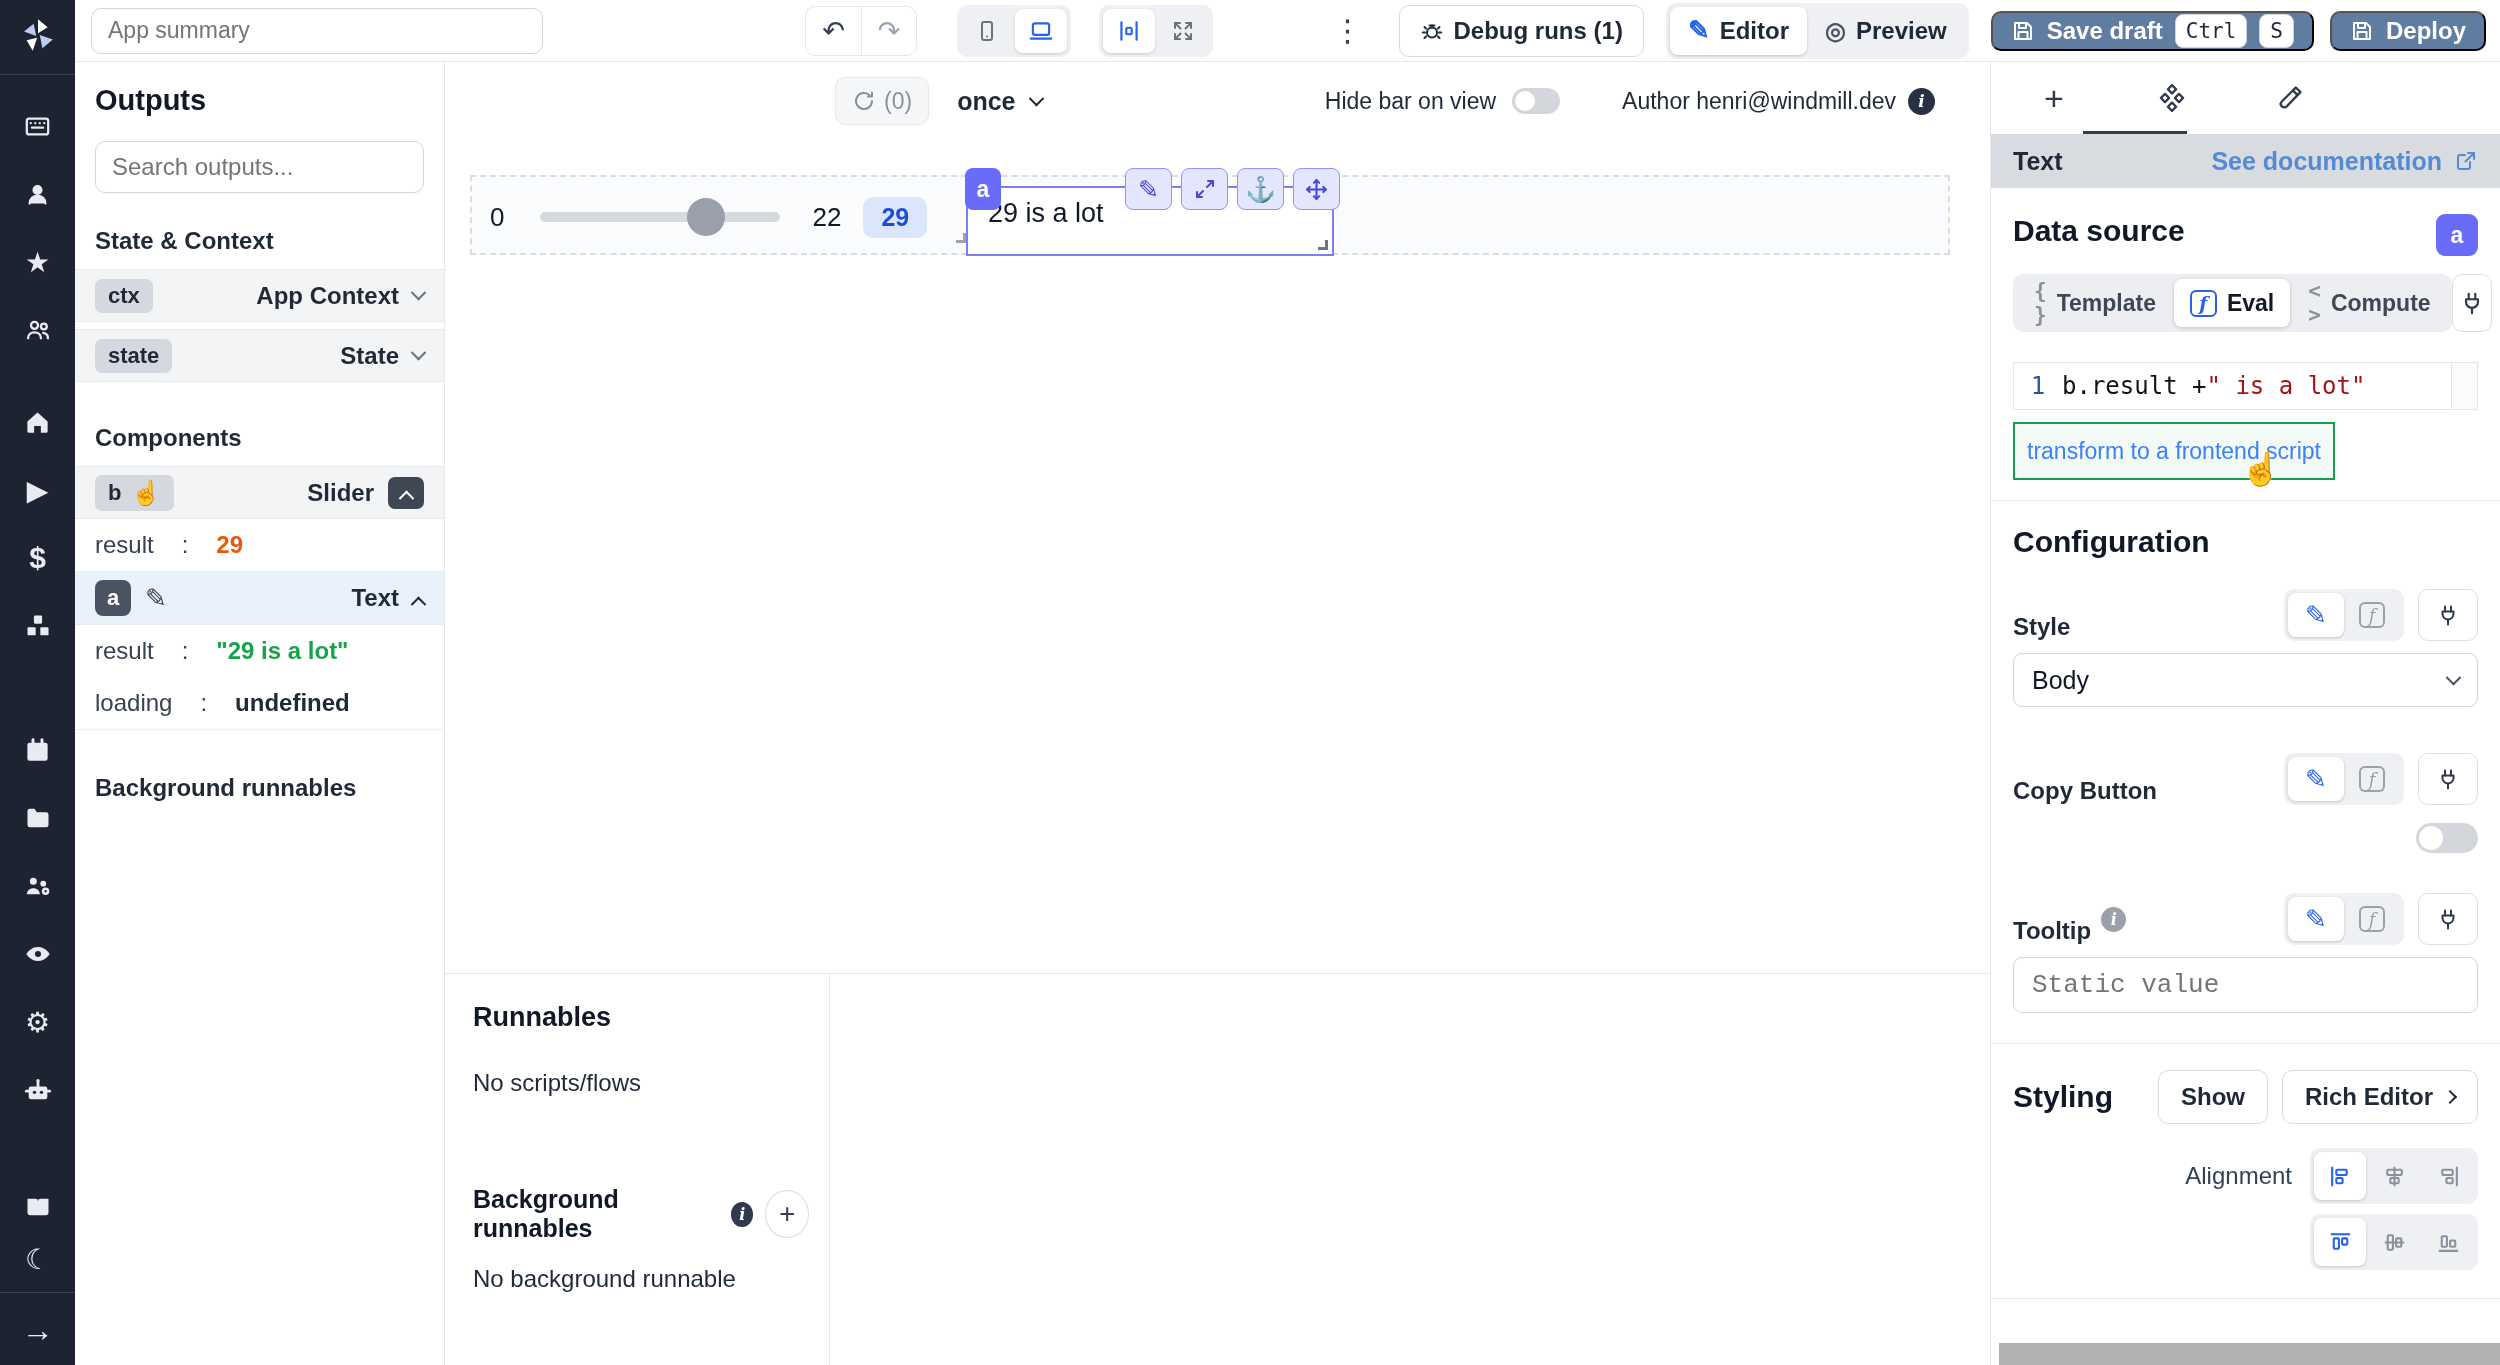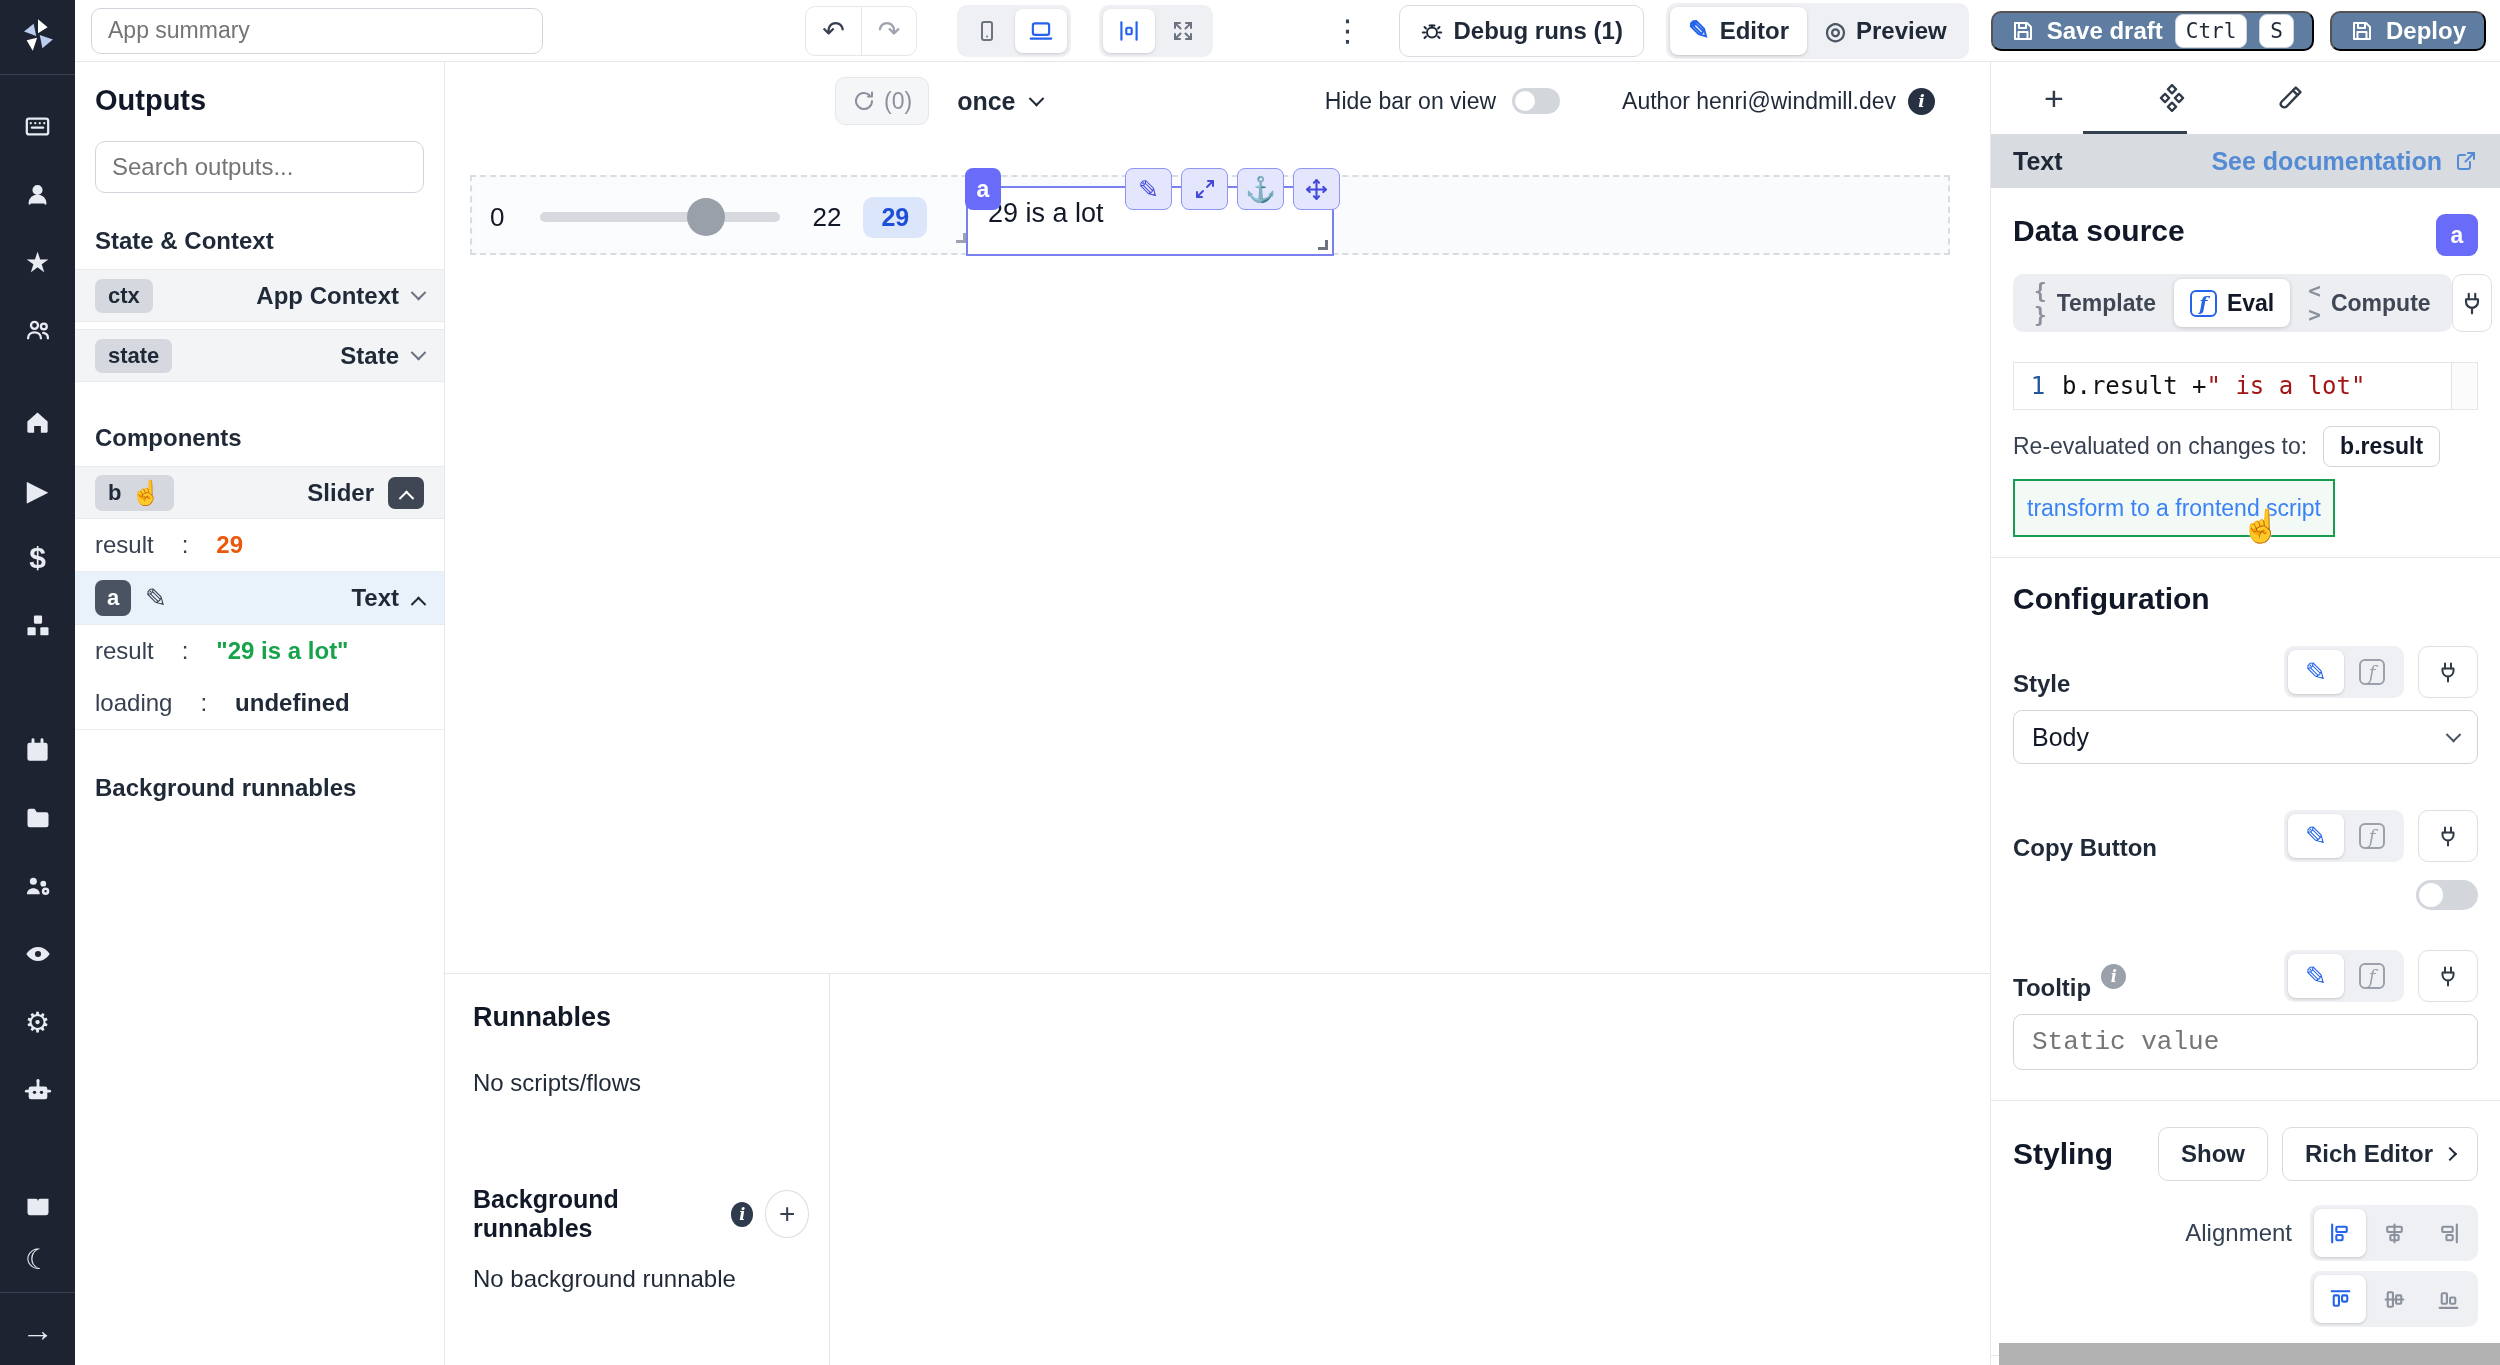--- a/index.html
+++ b/index.html
@@ -580,24 +580,20 @@
               </div>
           </div>
 
           <div class="codebox">
             <span class="lineno">1</span>
             <span class="codetext">b.result + </span>
             <span class="codestr">" is a lot"</span>
             <span class="codescroll"></span>
           </div>
 
-          <div class="reeval">
-            <span>Re-evaluated on changes to:</span>
-            <span class="deppill">b.result</span>
-          </div>
 
           <div class="greenbox">
             <a>transform to a frontend script</a>
             <span class="cursor">☝</span>
           </div>
 
           <div class="hr" style="margin-top:20px"></div>
 
           <div class="h3" style="margin-top:24px">Configuration</div>
 

